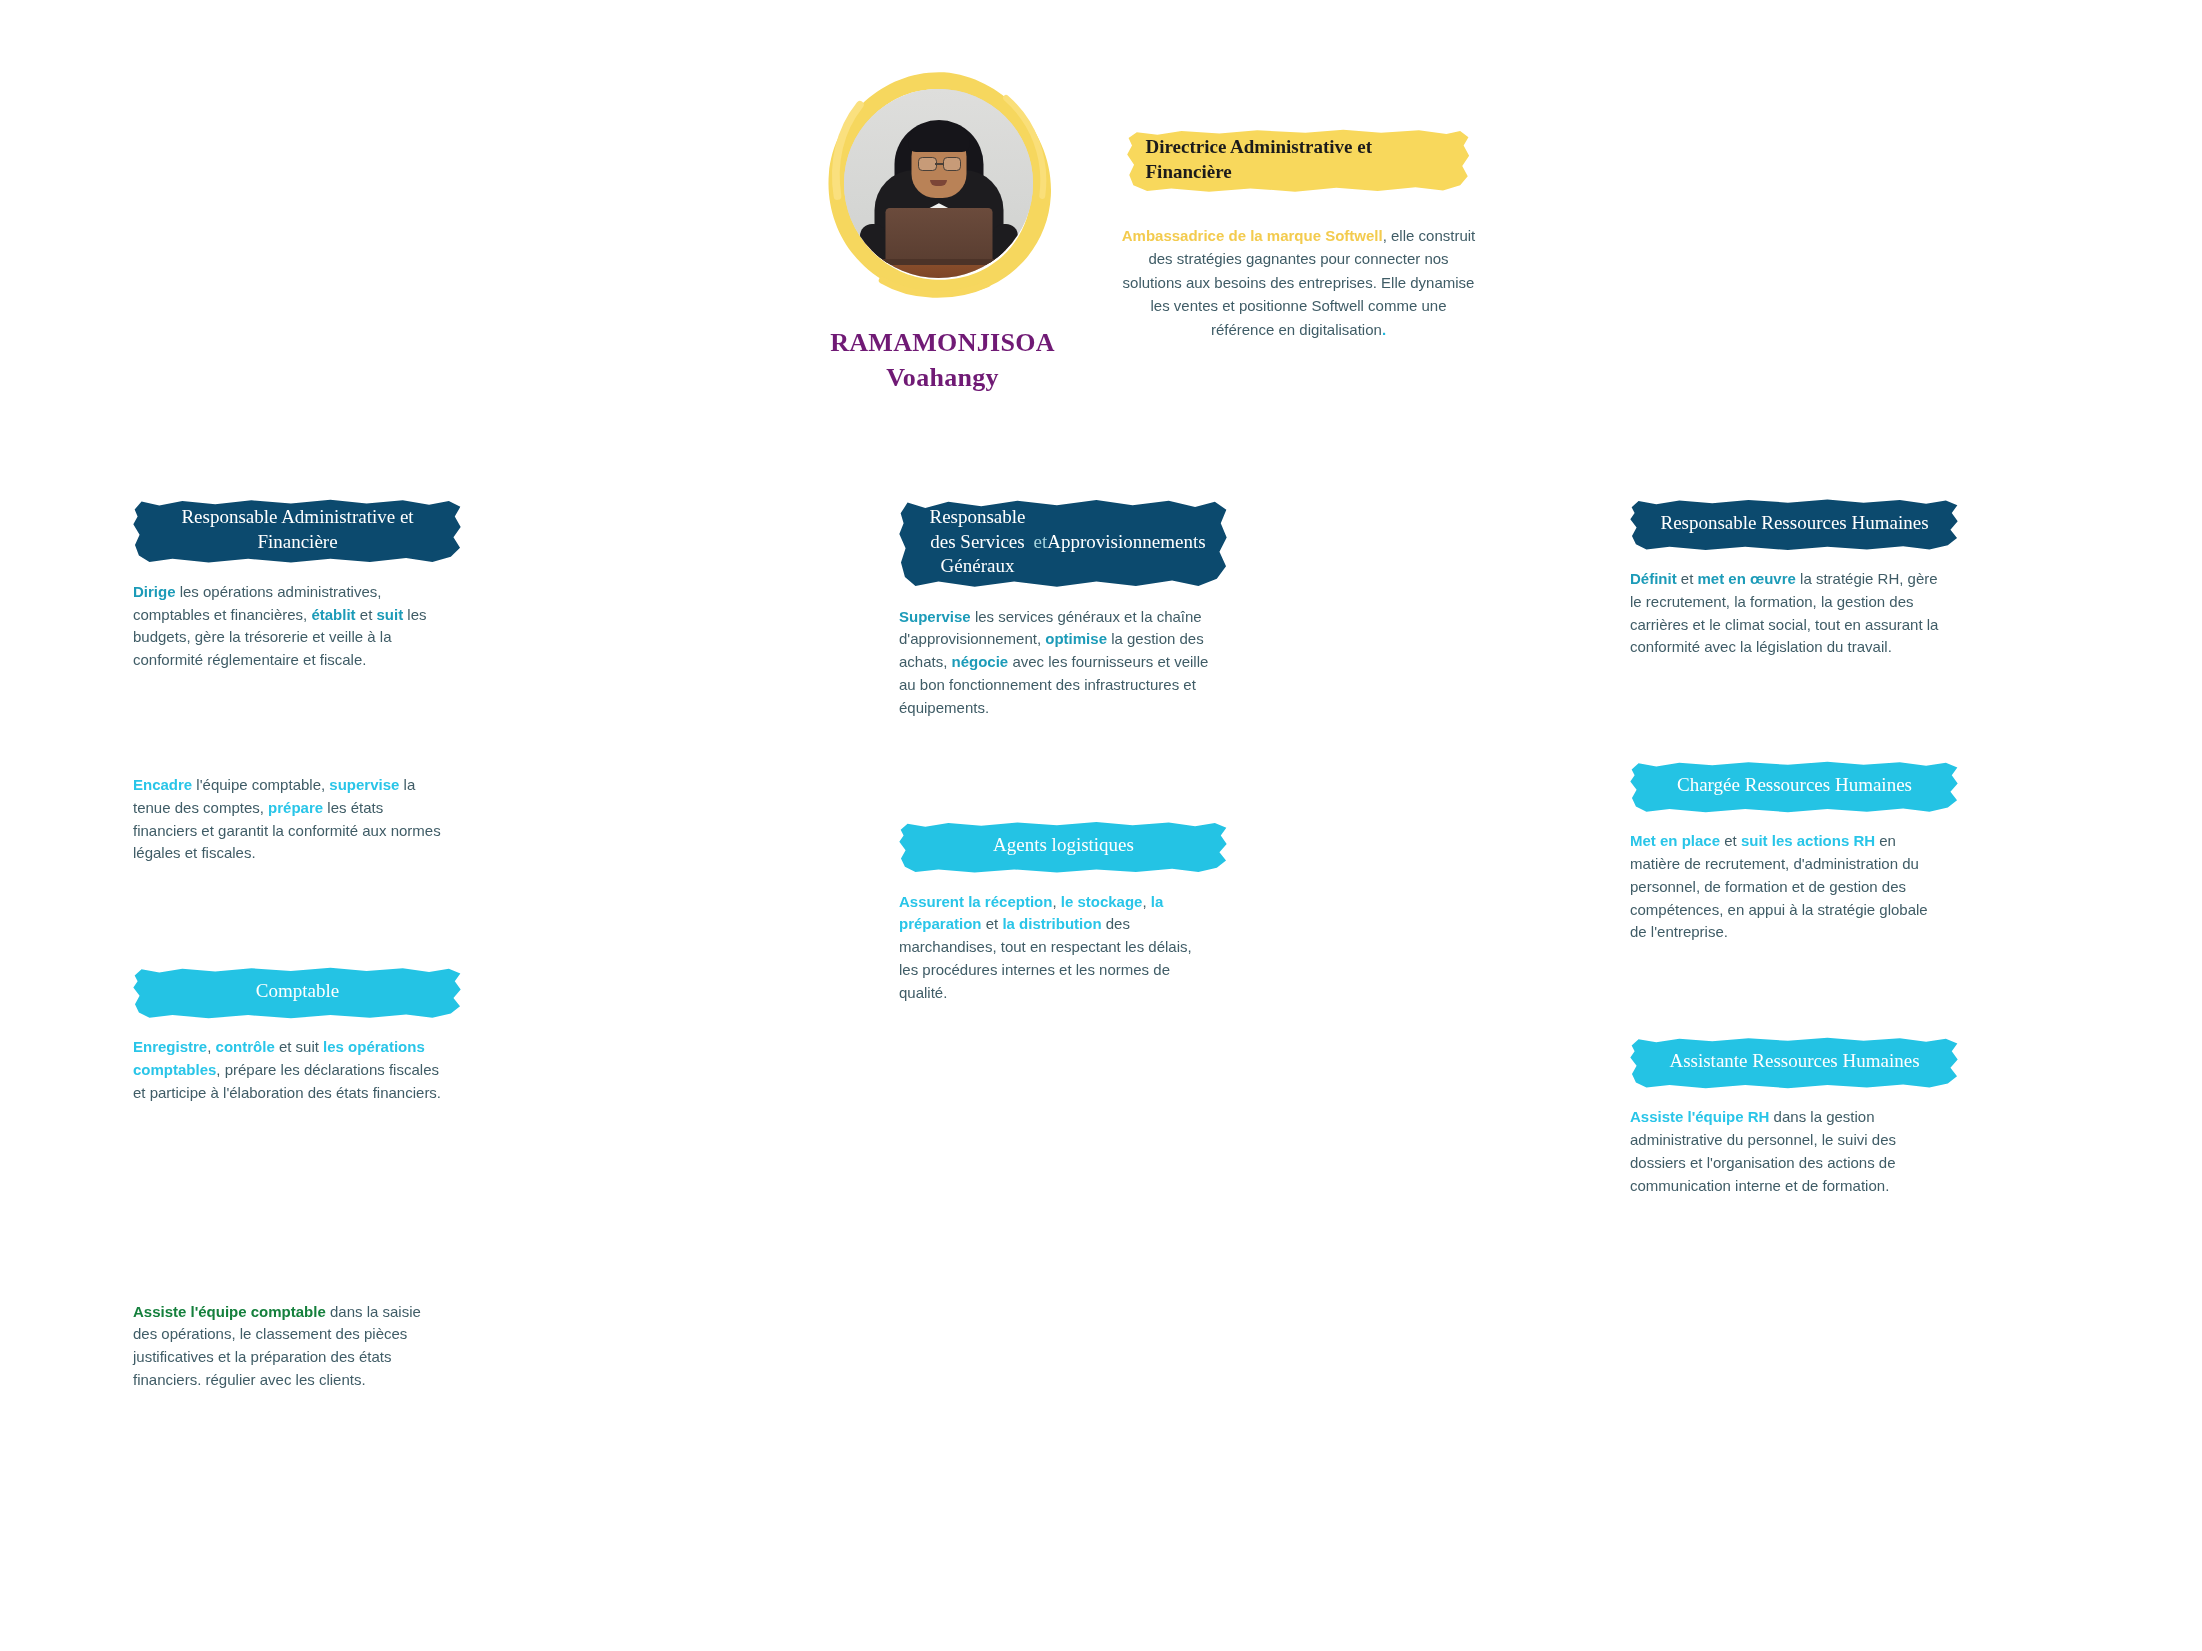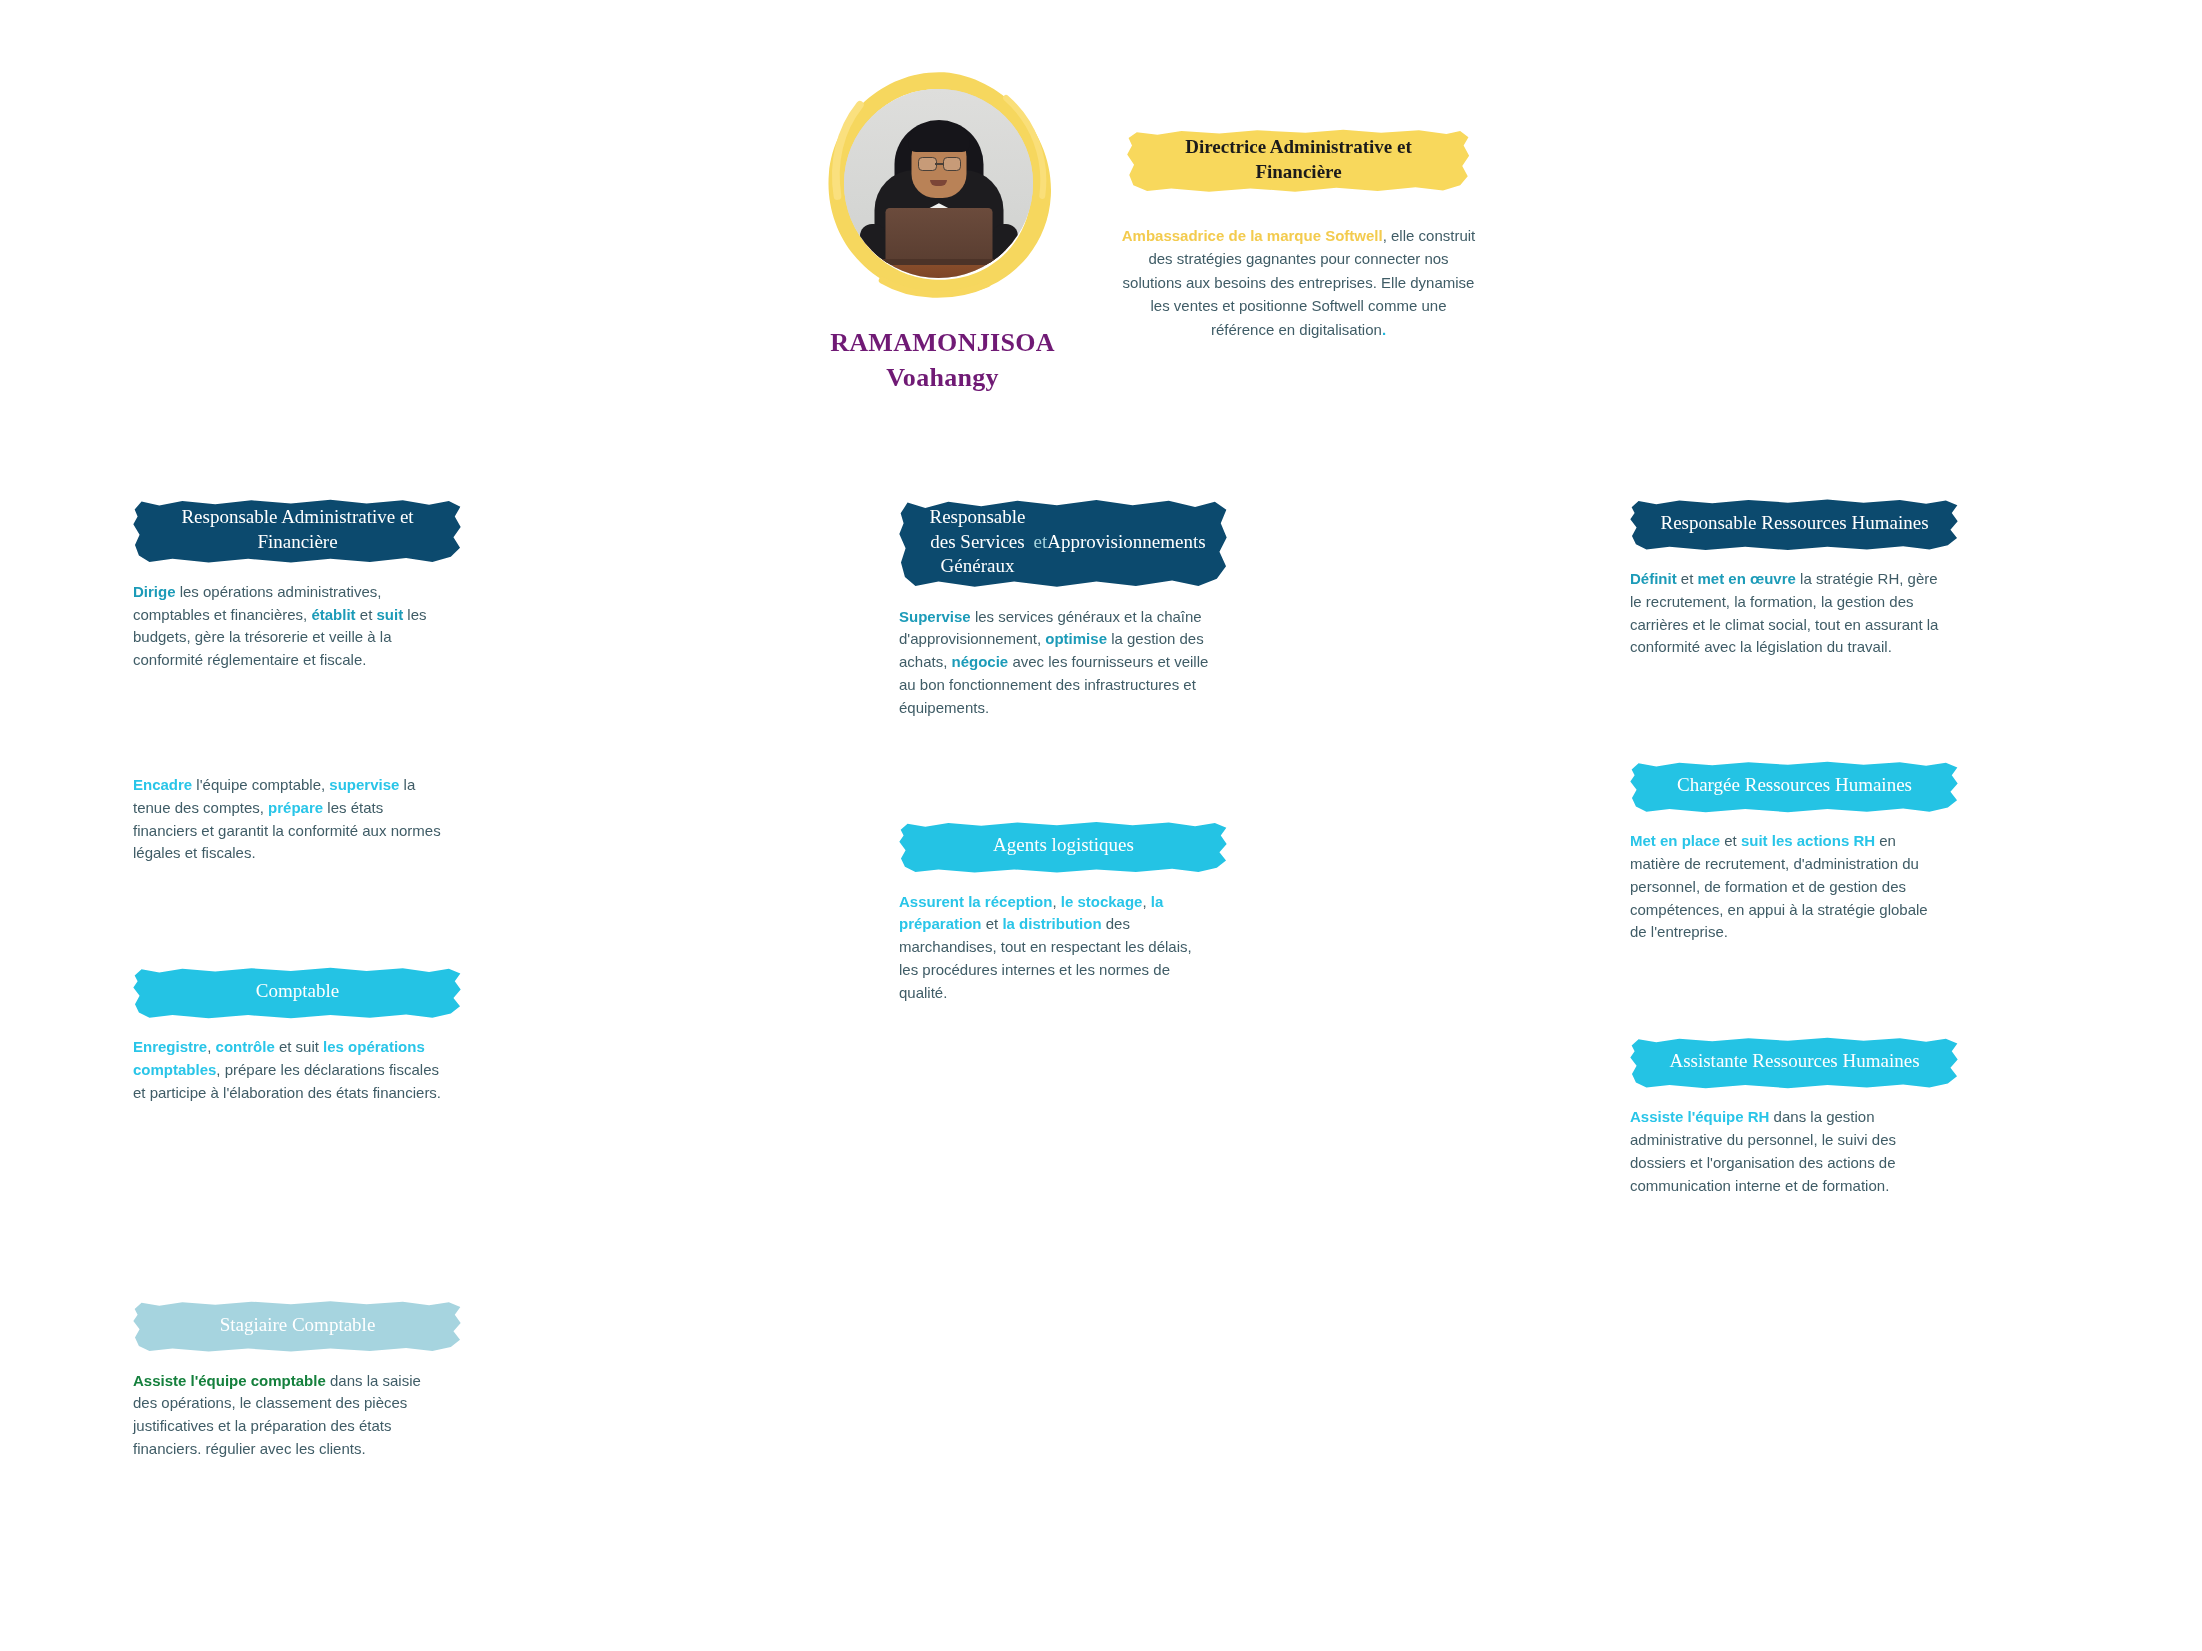--- a/index.html
+++ b/index.html
@@ -161,21 +161,21 @@
   .yellow-banner {
     position: relative;
     width: 344px;
     min-height: 53px;
     margin: 0 auto;
     display: flex;
     align-items: center;
     justify-content: center;
     padding: 5.2px 19px 8.6px;
     box-sizing: border-box;
-    text-align: center;
+    text-align: left;
     font-family: "Liberation Serif", serif;
     font-weight: 700;
     font-size: 19px;
     line-height: 1.32;
     color: #1b1b1b;
     background: #f8d85c;
     --brush: polygon(
       0.6% 14%, 3% 5%, 9% 9%, 16% 3%, 27% 7%, 38% 2%, 52% 6%, 63% 1%,
       74% 6%, 85% 2%, 93% 8%, 97% 3%, 99.4% 13%, 98% 26%, 99.6% 42%,
       97.6% 58%, 99.2% 74%, 97% 88%, 92% 96%, 84% 91%, 73% 97%,
@@ -306,21 +306,20 @@
       <div class="card-body"><b>Dirige</b><span> les opérations administratives, comptables et financières, </span><b>établit</b><span> et </span><b>suit</b><span> les budgets, gère la trésorerie et veille à la conformité réglementaire et fiscale.</span></div>
     </div>
     <div class="card lvl2" style="margin-top: 102px;">
       <div class="card-body"><b>Encadre</b><span> l'équipe comptable, </span><b>supervise</b><span> la tenue des comptes, </span><b>prépare</b><span> les états financiers et garantit la conformité aux normes légales et fiscales.</span></div>
     </div>
     <div class="card lvl2" style="margin-top: 102px;">
       <div class="card-banner lvl2">Comptable</div>
       <div class="card-body"><b>Enregistre</b><span>, </span><b>contrôle</b><span> et suit </span><b>les opérations comptables</b><span>, prépare les déclarations fiscales et participe à l'élaboration des états financiers.</span></div>
     </div>
     <div class="card lvl3" style="margin-top: 196px;">
-      <div class="card-banner lvl3">Stagiaire Comptable</div>
       <div class="card-body"><b>Assiste l'équipe comptable</b><span> dans la saisie des opérations, le classement des pièces justificatives et la préparation des états financiers. régulier avec les clients.</span></div>
     </div>
   </div>
 <div class="col" id="col-mid">
     <div class="card lvl1" style="margin-top: 0px;">
       <div class="card-banner lvl1">
         <span>Responsable des Services Généraux</span>
         <span class="overflow-word"> et</span>
         <br>
         <span>Approvisionnements</span>

